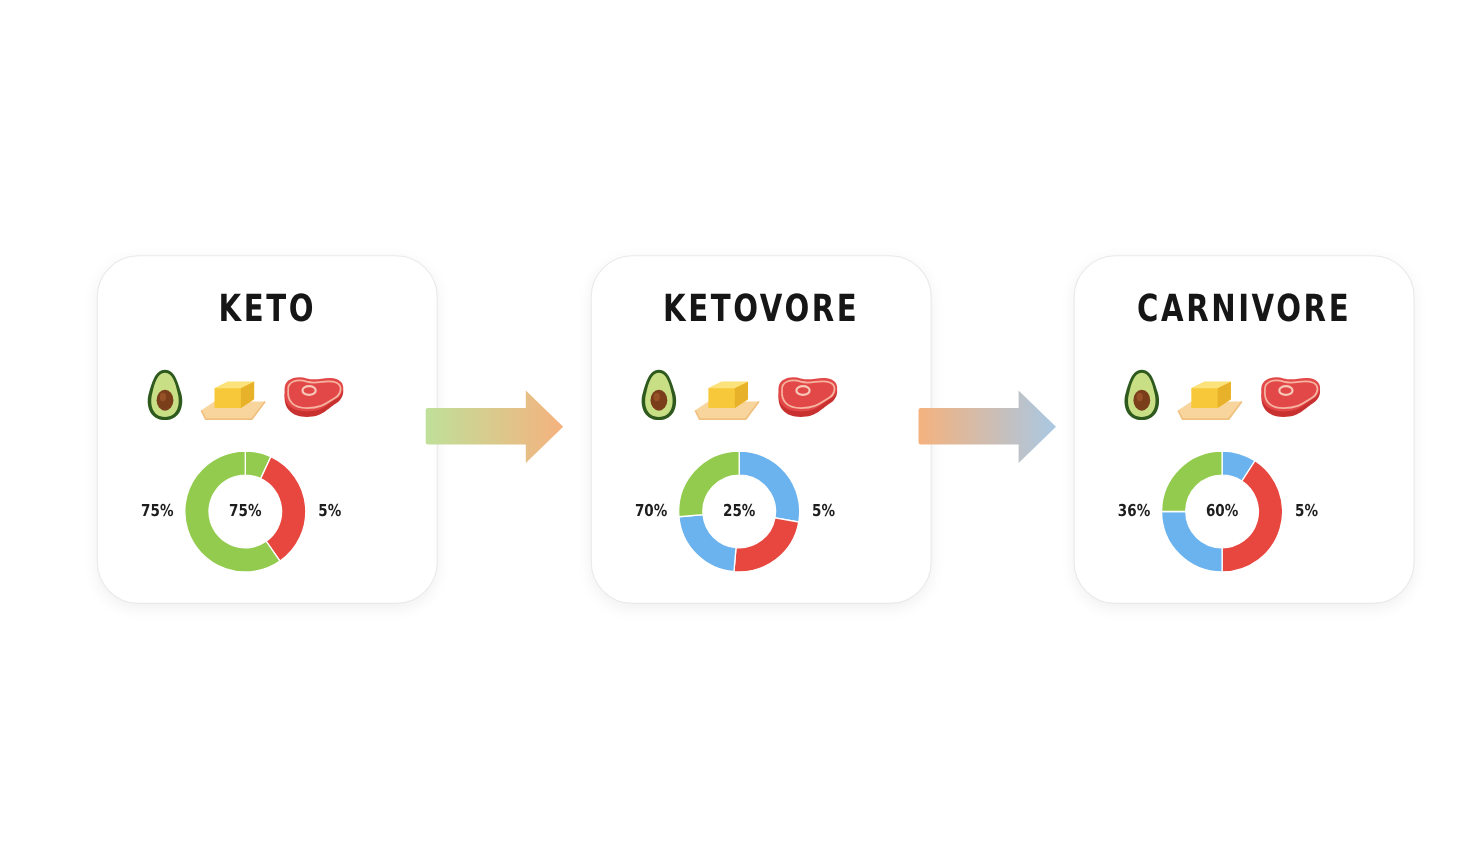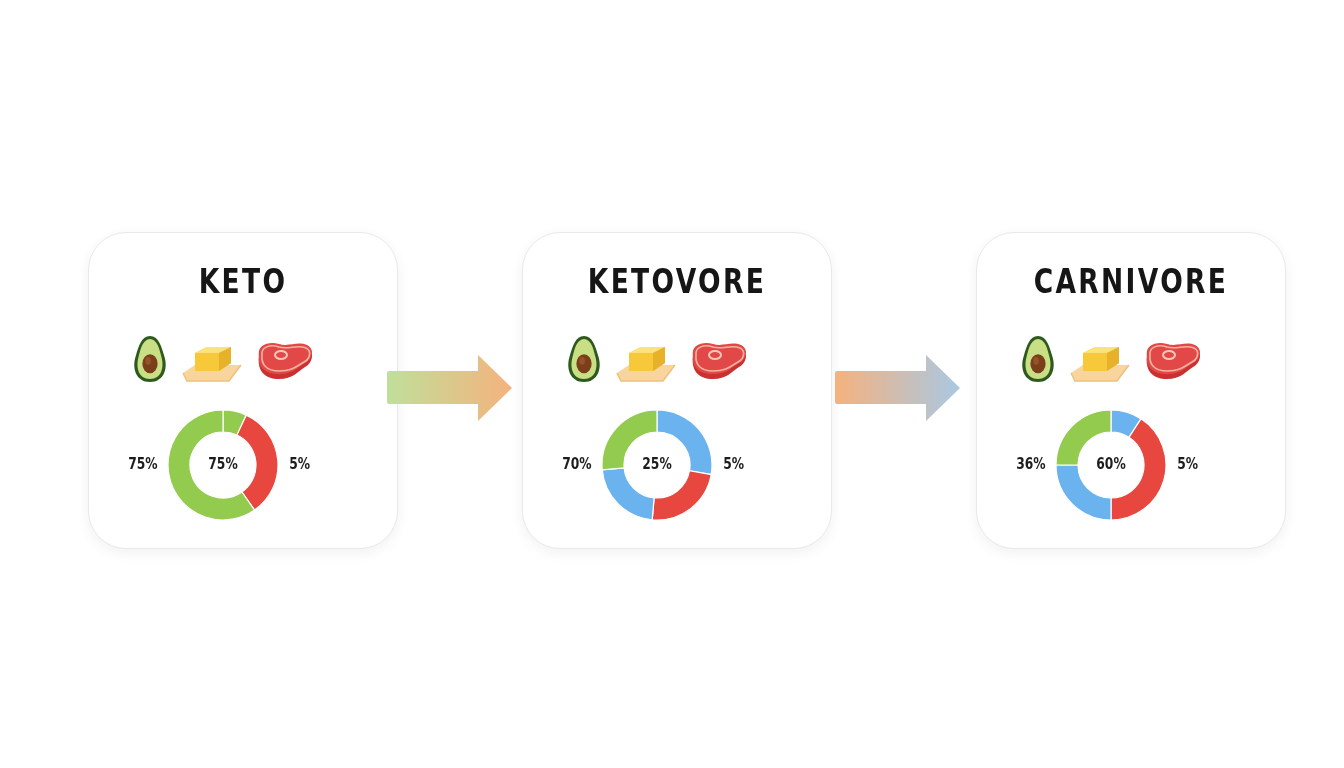--- a/index.html
+++ b/index.html
@@ -97,21 +97,21 @@
     </svg>
     <span class="lbl lbl-center">75%</span>
     <span class="lbl lbl-right">5%</span>
   </div>
 </div>
 
 <svg class="arrow" style="left:385px;" viewBox="0 0 128 68">
   <path d="M2 19 Q2 17 4 17 L93 17 L93 1 L127 34 L93 67 L93 50 L4 50 Q2 50 2 48 Z" fill="url(#g-arrow1)"></path>
 </svg>
 
-<div class="card" style="left:522px;">
+<div class="card" style="left:537px;">
   <div class="card-title">KETOVORE</div>
   <div class="icons">
     <div class="icon" style="left:40px;">
         <svg width="42" height="52">
           <use href="#avocado"></use>
         </svg>
       </div>
     <div class="icon" style="left:92px; top:10px;">
         <svg width="62" height="40">
           <use href="#butter"></use>

